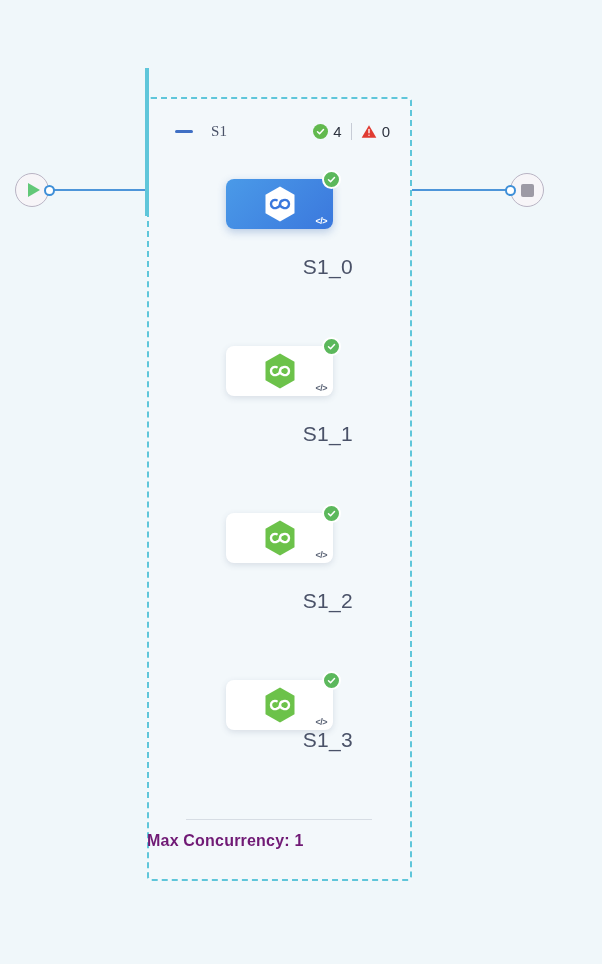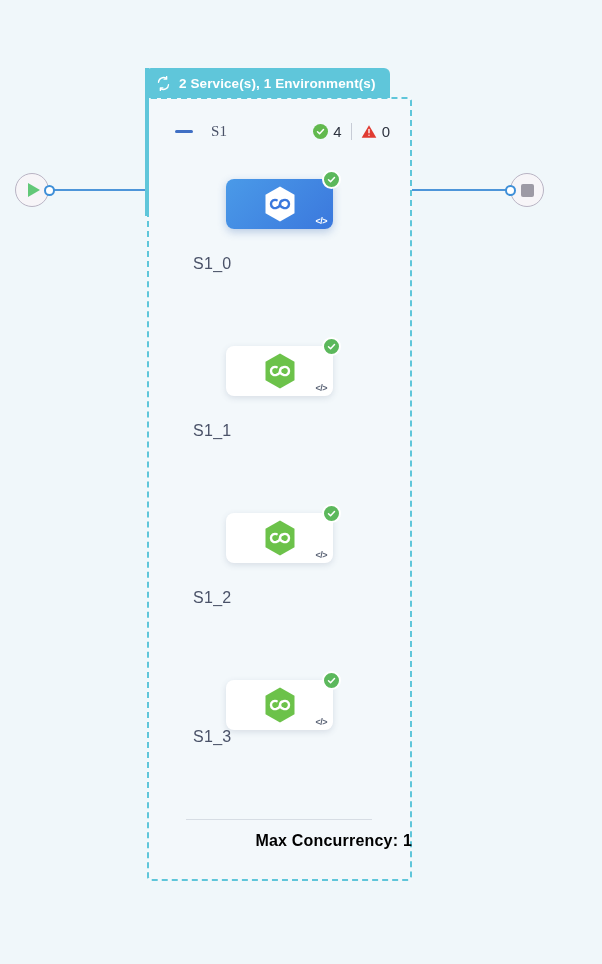--- a/index.html
+++ b/index.html
@@ -225,46 +225,46 @@
     font-weight: bold;
     color: #5b6476;
     letter-spacing: -.5px;
     line-height: 1;
   }
   .node.selected .code-icon { color: #ffffff; }
 
   .node-label {
     position: absolute;
     width: 160px;
-    text-align: left;
-    font-size: 16px;
+    text-align: right;
+    font-size: 21px;
     color: #4a5268;
     letter-spacing: .3px;
     z-index: 8;
   }
 
   
   #group-divider {
     position: absolute;
     left: 186px;
     top: 819px;
     width: 186px;
     height: 1px;
     background: #d7dde4;
     z-index: 8;
   }
   #max-concurrency {
     position: absolute;
     left: 147px;
     top: 832px;
     width: 265px;
-    text-align: right;
+    text-align: left;
     font-size: 16px;
     font-weight: bold;
-    color: #000000;
+    color: #701a75;
     letter-spacing: .2px;
     z-index: 8;
   }
 </style>
 </head>
 <body>
 
 <div id="canvas">
 
   <div class="edge" id="edge-left"></div>
@@ -276,31 +276,20 @@
   <div class="port" id="start-port"></div>
 
   <div class="terminal" id="end-node">
     <div class="stop-glyph"></div>
   </div>
   <div class="port" id="end-port"></div>
 
   <div id="group-region"></div>
   <div id="group-left-solid"></div>
 
-  <div id="group-header">
-    <span>
-      <svg width="15" height="15" viewBox="0 0 24 24" fill="none" stroke="#ffffff" stroke-width="2.2" stroke-linecap="round" stroke-linejoin="round">
-        <path d="M4 10a8 8 0 0 1 12.5-6.2"></path>
-        <polyline points="17 1 17 5 13 5"></polyline>
-        <path d="M20 14a8 8 0 0 1-12.5 6.2"></path>
-        <polyline points="7 23 7 19 11 19"></polyline>
-      </svg>
-    </span>
-    <span>2 Service(s), 1 Environment(s)</span>
-  </div>
 
   <div id="group-title-row">
     <div class="collapse-icon"></div>
     <span class="group-name">S1</span>
     <div class="status-block">
       <div class="status-item">
         <span class="check-circle">
           <svg width="9" height="9" viewBox="0 0 24 24" fill="none" stroke="#ffffff" stroke-width="4" stroke-linecap="round" stroke-linejoin="round">
             <polyline points="4 12.5 9.5 18 20 6.5"></polyline>
           </svg>

